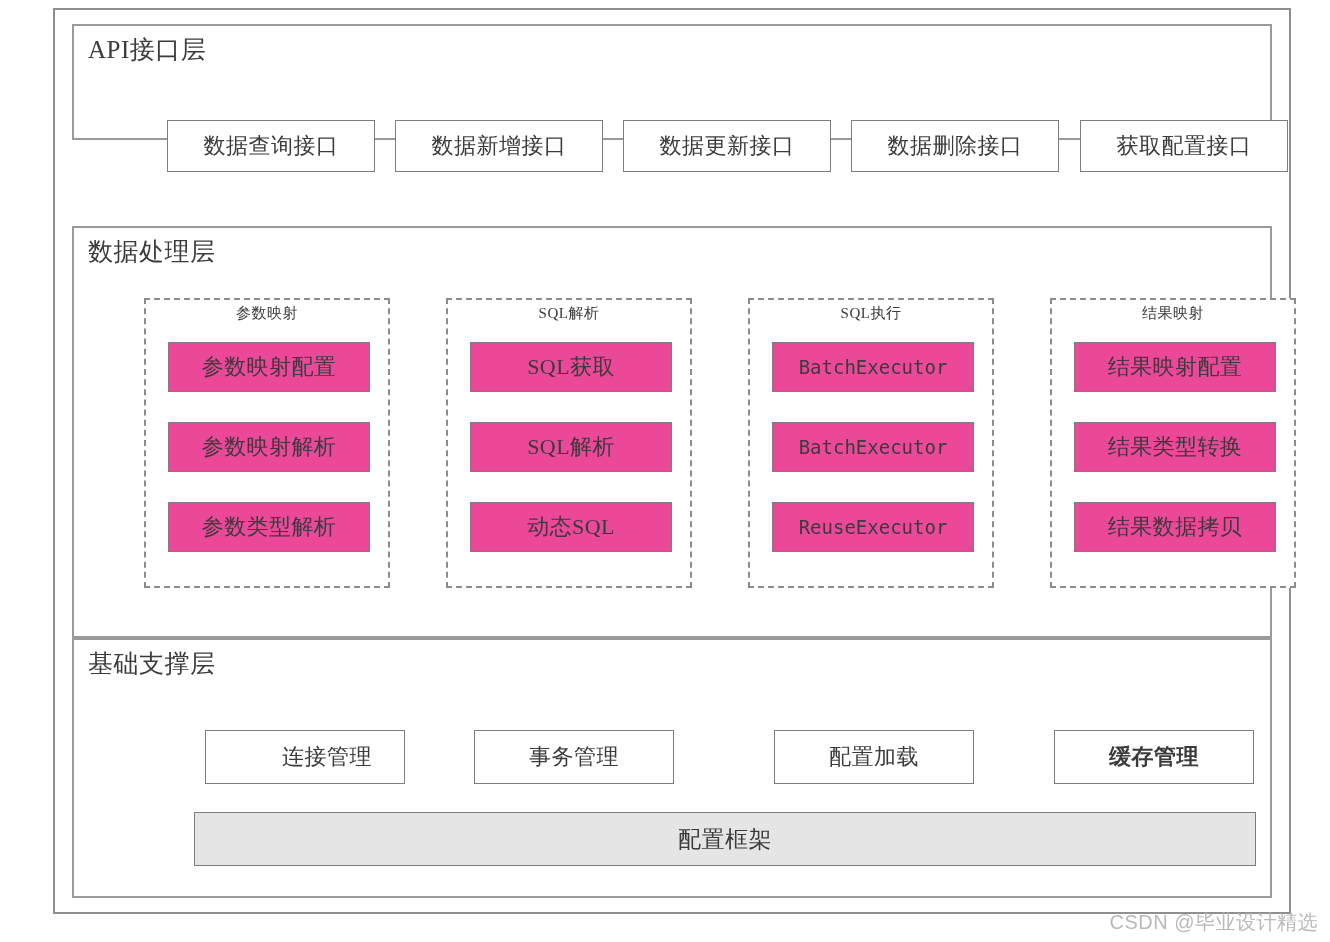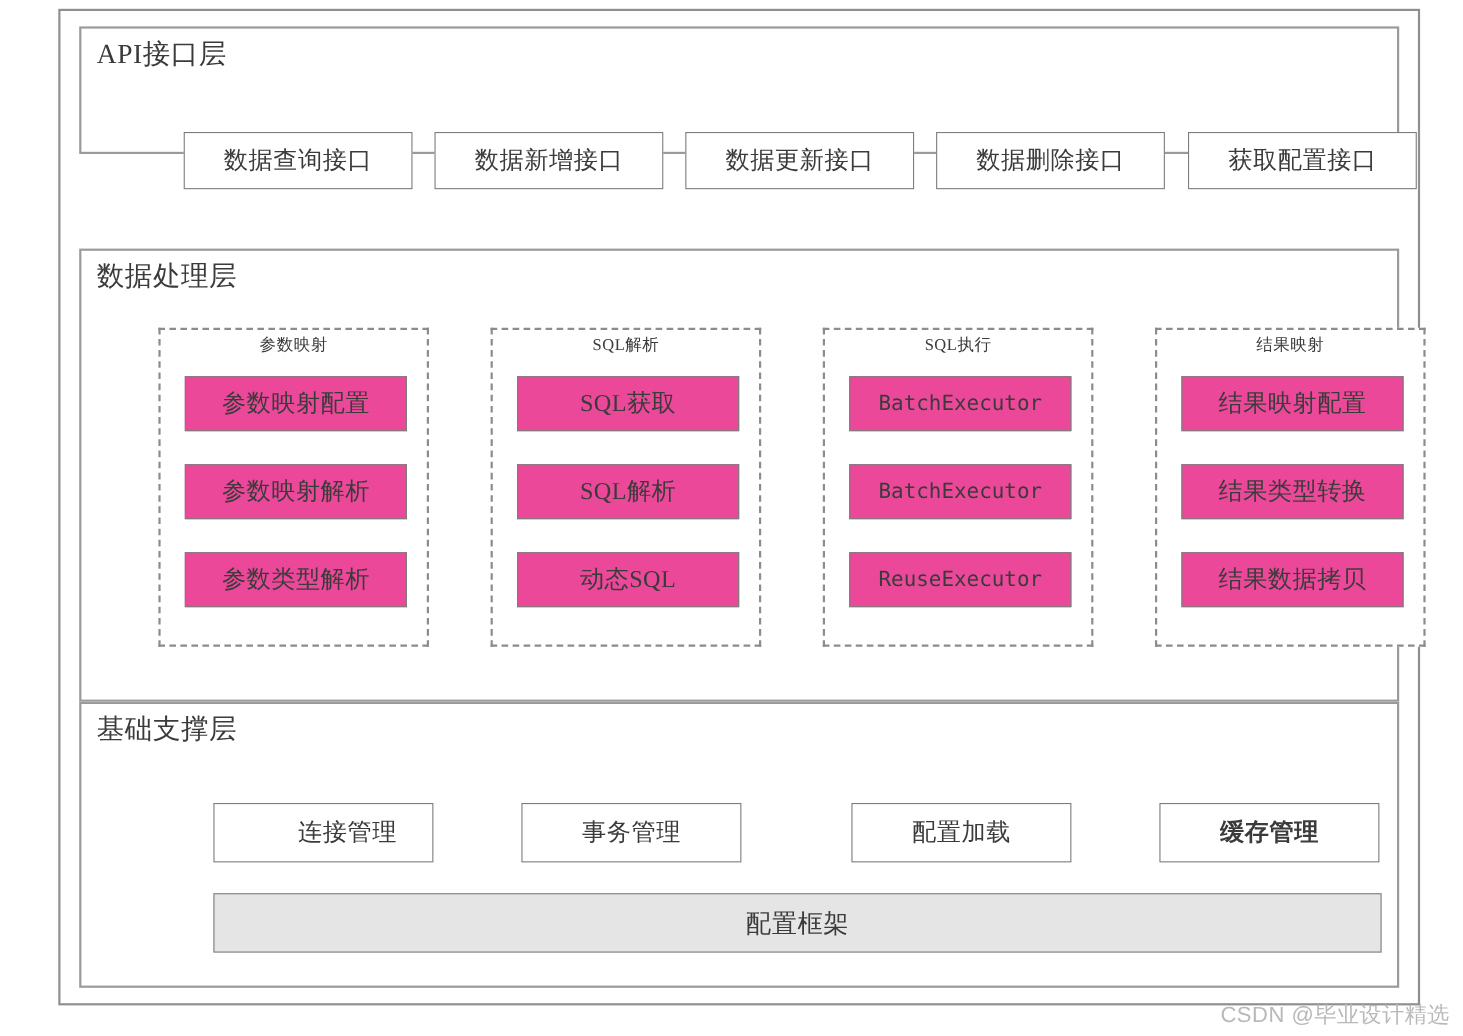--- a/index.html
+++ b/index.html
@@ -187,21 +187,21 @@
       <div class="group-title">结果映射</div>
       <div class="group-item gi-0">结果映射配置</div>
       <div class="group-item gi-1">结果类型转换</div>
       <div class="group-item gi-2">结果数据拷贝</div>
     </div>
   </div>
 
   <div class="layer-panel" id="base-layer">
     <div class="layer-title">基础支撑层</div>
 
-    <div class="node-box base-box" style="left:120px;padding-left:44px;">连接管理</div>
+    <div class="node-box base-box" style="left:131px;padding-left:44px;">连接管理</div>
     <div class="node-box base-box" style="left:400px;">事务管理</div>
     <div class="node-box base-box" style="left:700px;">配置加载</div>
     <div class="node-box base-box" style="left:980px;font-weight:bold;">缓存管理</div>
 
     <div id="base-wide-box">配置框架</div>
   </div>
 
 </div>
 
 <div id="watermark">CSDN @毕业设计精选</div>

